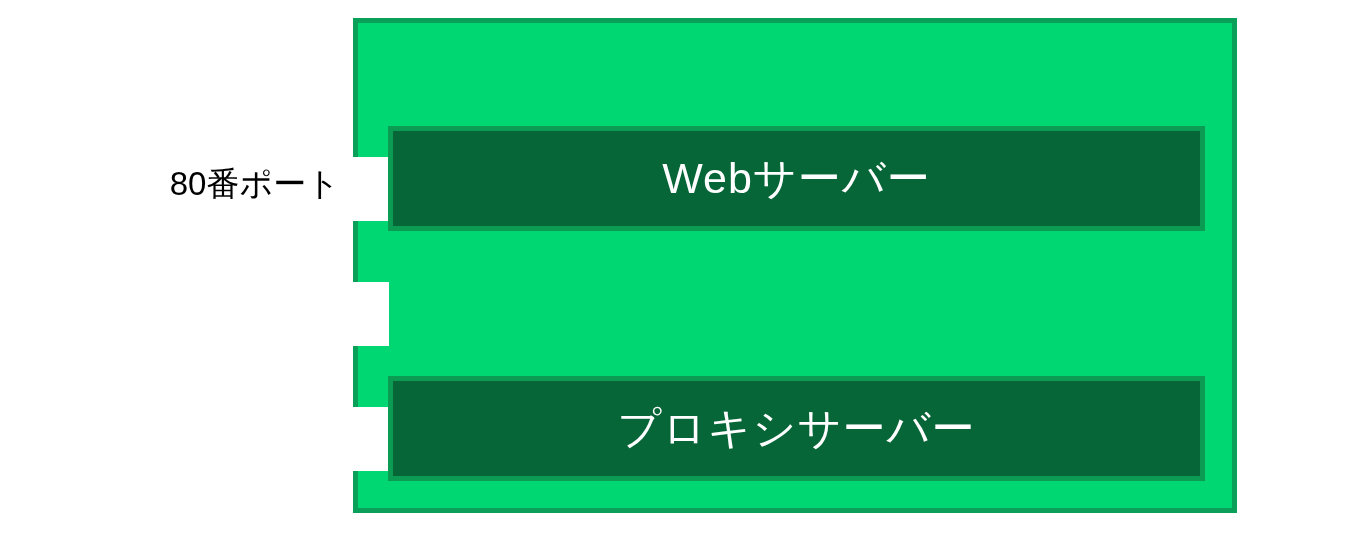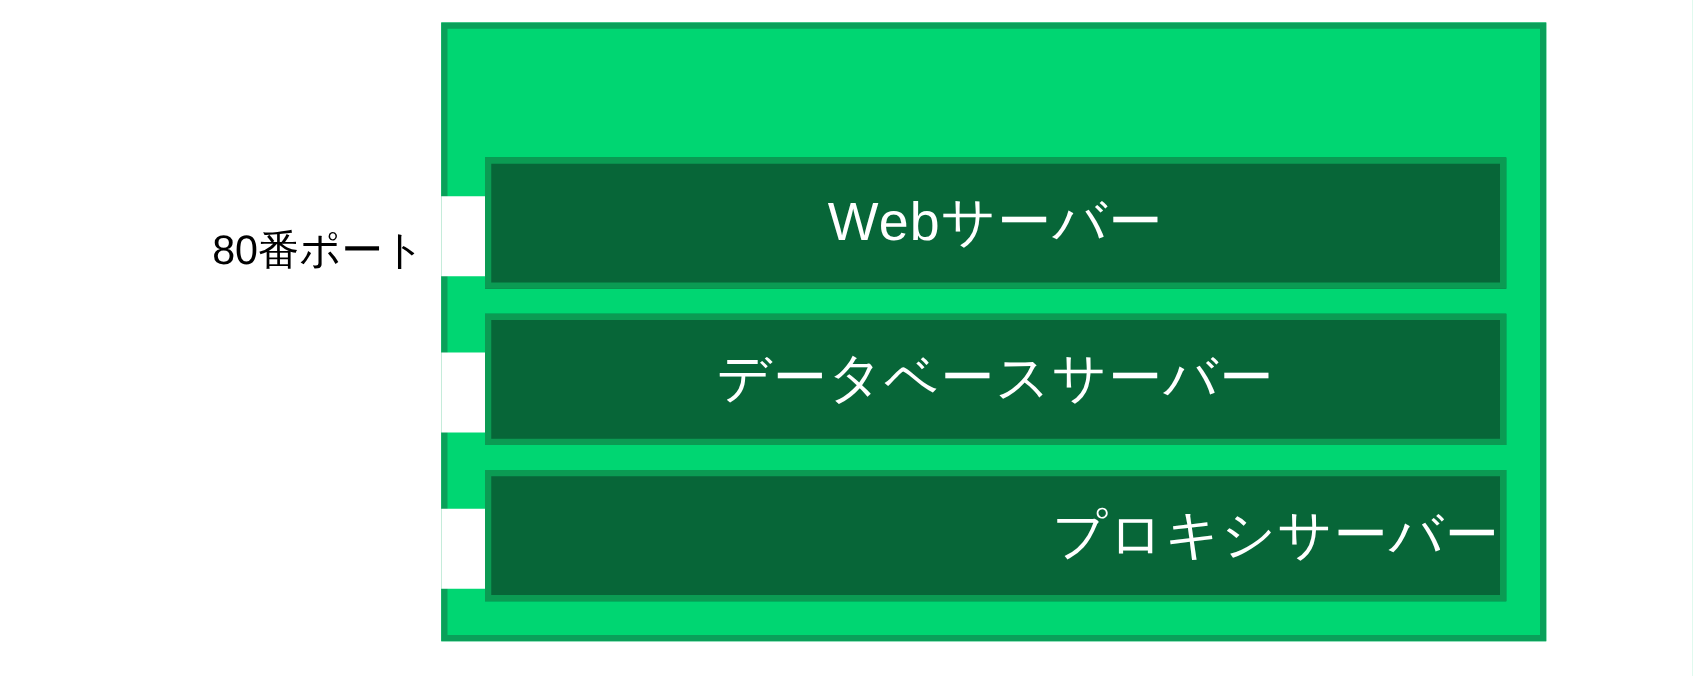--- a/index.html
+++ b/index.html
@@ -61,21 +61,21 @@
     box-sizing: border-box;
     background: #076638;
     border: 5px solid #0b9b53;
     display: flex;
     align-items: center;
     justify-content: center;
     z-index: 4;
   }
   .service-box.b1 { top: 126px; }
   .service-box.b2 { top: 251px; }
-  .service-box.b3 { top: 376px; justify-content: flex-end; }
+  .service-box.b3 { top: 376px; }
 
   .service-label {
     font-size: 43px;
     color: #ffffff;
     line-height: 1;
     white-space: nowrap;
     letter-spacing: 1px;
   }
 
   
@@ -100,21 +100,20 @@
     color: #000000;
     line-height: 1;
     white-space: nowrap;
     z-index: 2;
   }
   .port-label {
     right: auto;
     left: 0;
     width: 340px;
     text-align: right;
-    margin-top: 16px;
   }
   .port-label.p1 { top: 167px; }
   .port-label.p2 { top: 292px; }
   .port-label.p3 { top: 417px; }
 </style>
 </head>
 <body>
 
 <div id="diagram">
 
@@ -123,23 +122,20 @@
   <div class="server-title">サーバー</div>
 
   <div class="port-notch n1"></div>
   <div class="port-notch n2"></div>
   <div class="port-notch n3"></div>
 
   <div class="service-box b1">
     <span class="service-label">Webサーバー</span>
   </div>
 
-  <div class="service-box b2">
-    <span class="service-label">データベースサーバー</span>
-  </div>
 
   <div class="service-box b3">
     <span class="service-label">プロキシサーバー</span>
   </div>
 
   <div class="port-label p1">80番ポート</div>
 
 
 
 </div>

